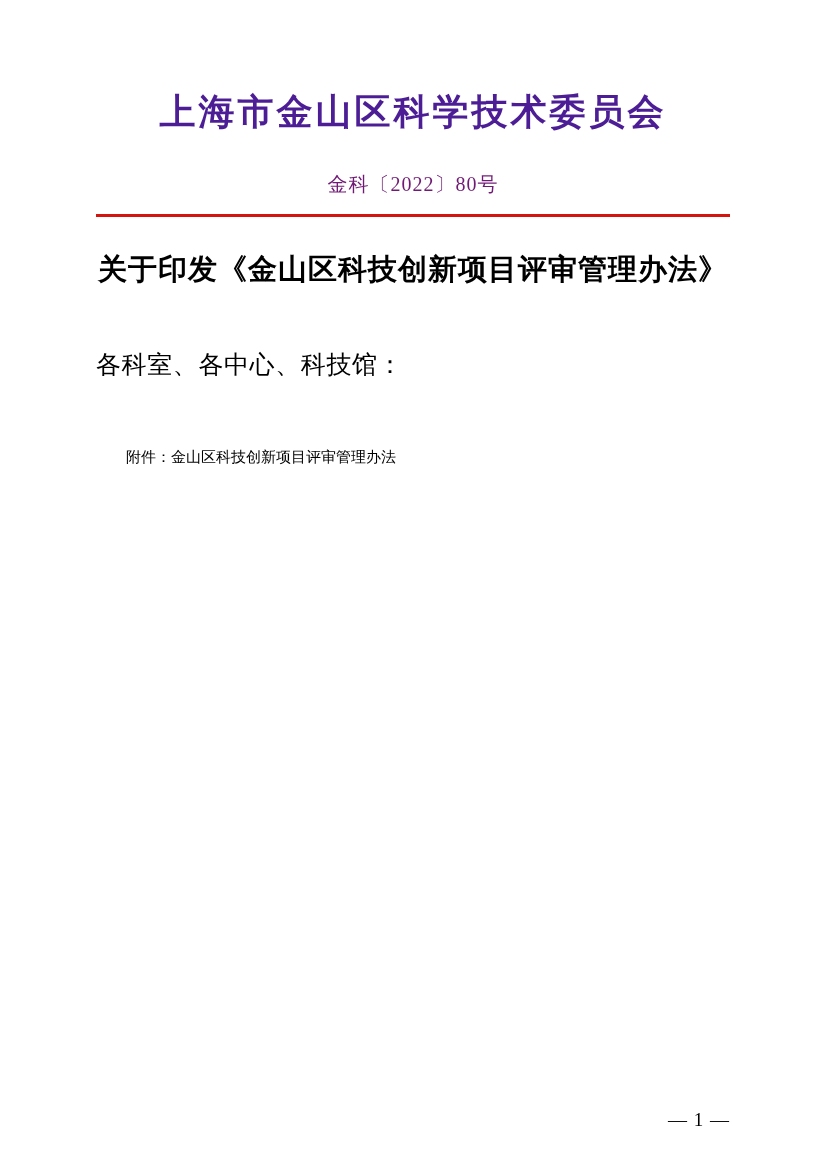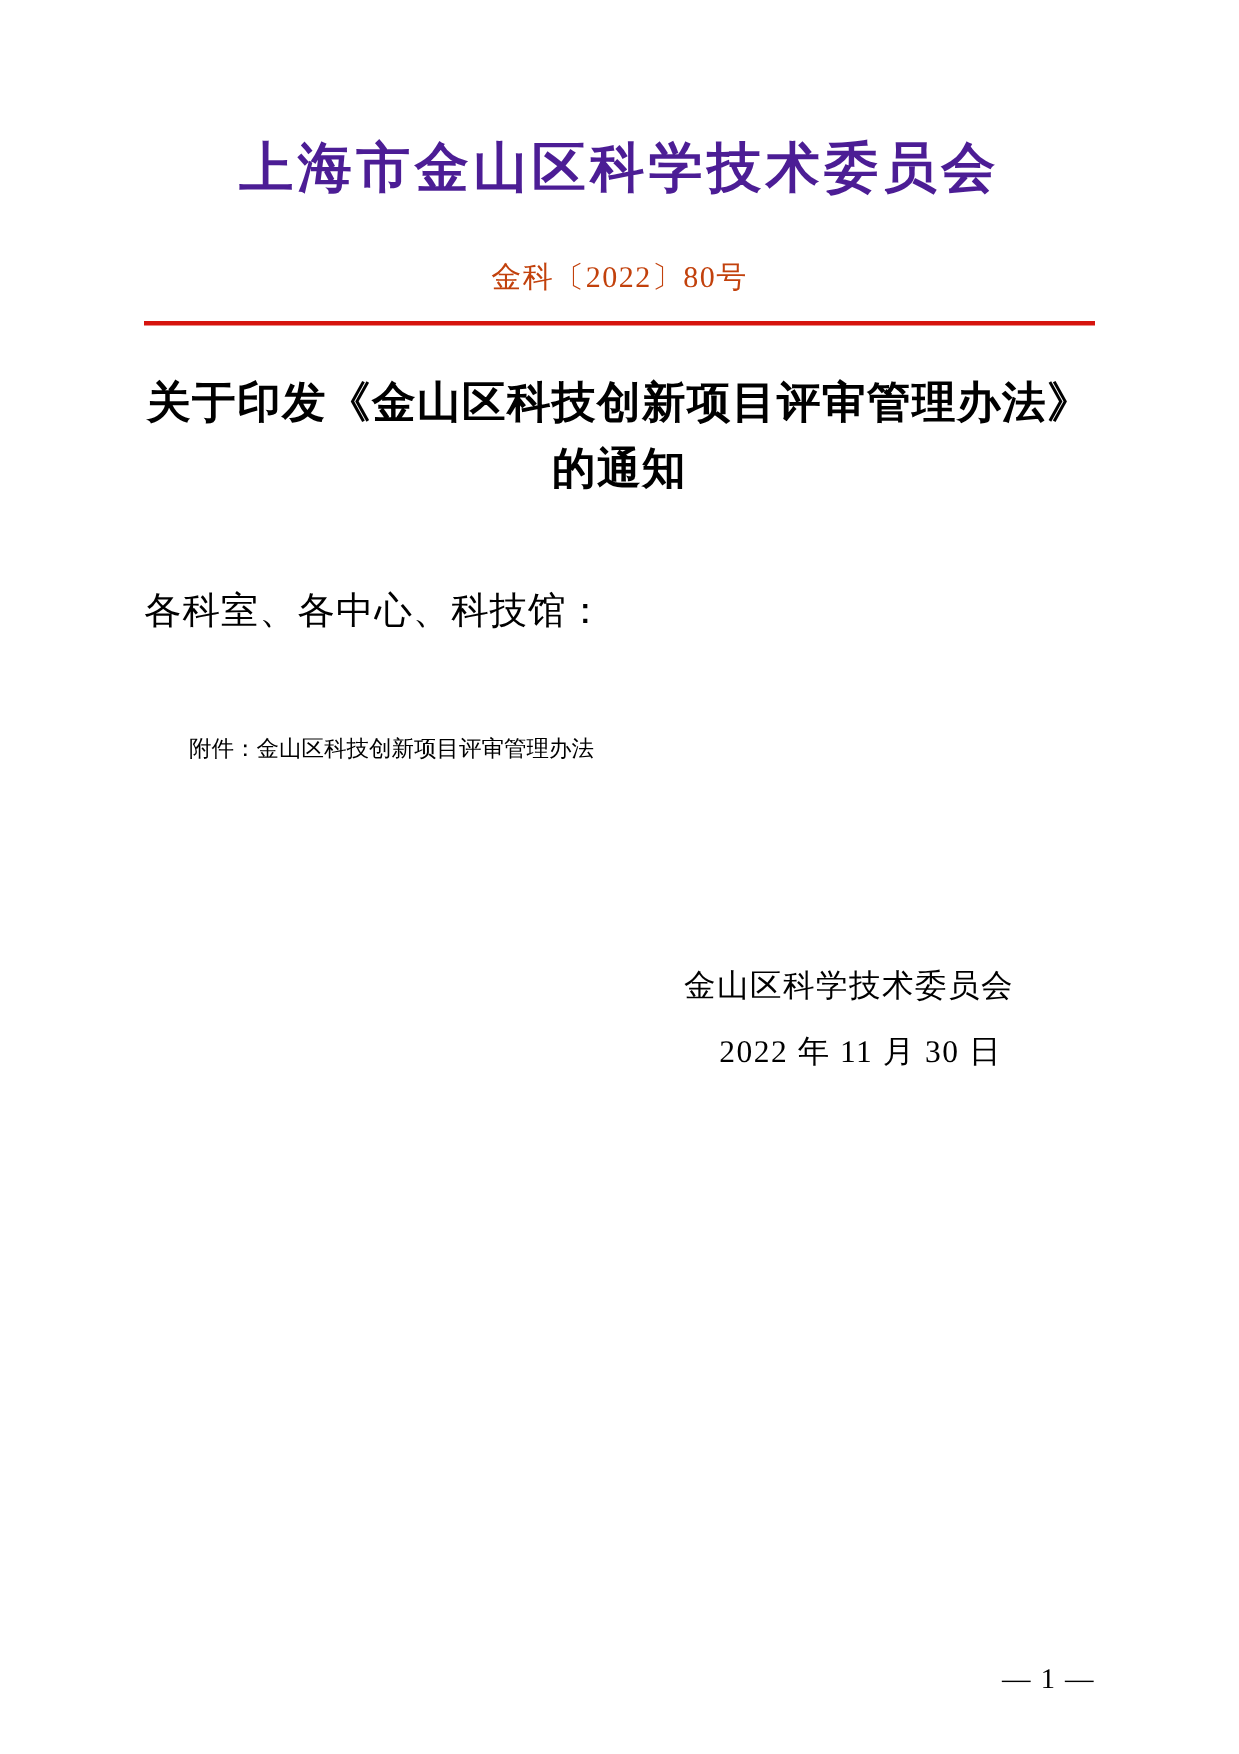--- a/index.html
+++ b/index.html
@@ -36,21 +36,21 @@
     letter-spacing: 3px;
     line-height: 1.15;
     white-space: nowrap;
   }
   .doc-number {
     margin-top: 38px;
     text-align: center;
     font-size: 20px;
     font-family: "Liberation Serif", "DejaVu Serif", serif;
     letter-spacing: 1px;
-    color: #c2410c;
+    color: #701a75;
   }
   .red-rule {
     margin-top: 16px;
     height: 3px;
     background: #d6140e;
     width: 100%;
   }
 
   
   .doc-title {
@@ -118,29 +118,24 @@
 <div class="page">
 
   <div class="masthead">
     <div class="org-title">上海市金山区科学技术委员会</div>
     <div class="doc-number">金科〔2022〕80号</div>
     <div class="red-rule"></div>
   </div>
 
   <div class="doc-title">
     <span class="line1">关于印发《金山区科技创新项目评审管理办法》</span>
-    <span class="line2">的通知</span>
   </div>
 
   <div class="body-block">
     <p class="salutation">各科室、各中心、科技馆：</p>
   </div>
 
   <div class="attachment">附件：金山区科技创新项目评审管理办法</div>
 
-  <div class="signature">
-    <div class="sig-org">金山区科学技术委员会</div>
-    <div class="sig-date">2022 年 11 月 30 日</div>
-  </div>
 
   <div class="footer">— 1 —</div>
 
 </div>
 
 </body></html>

